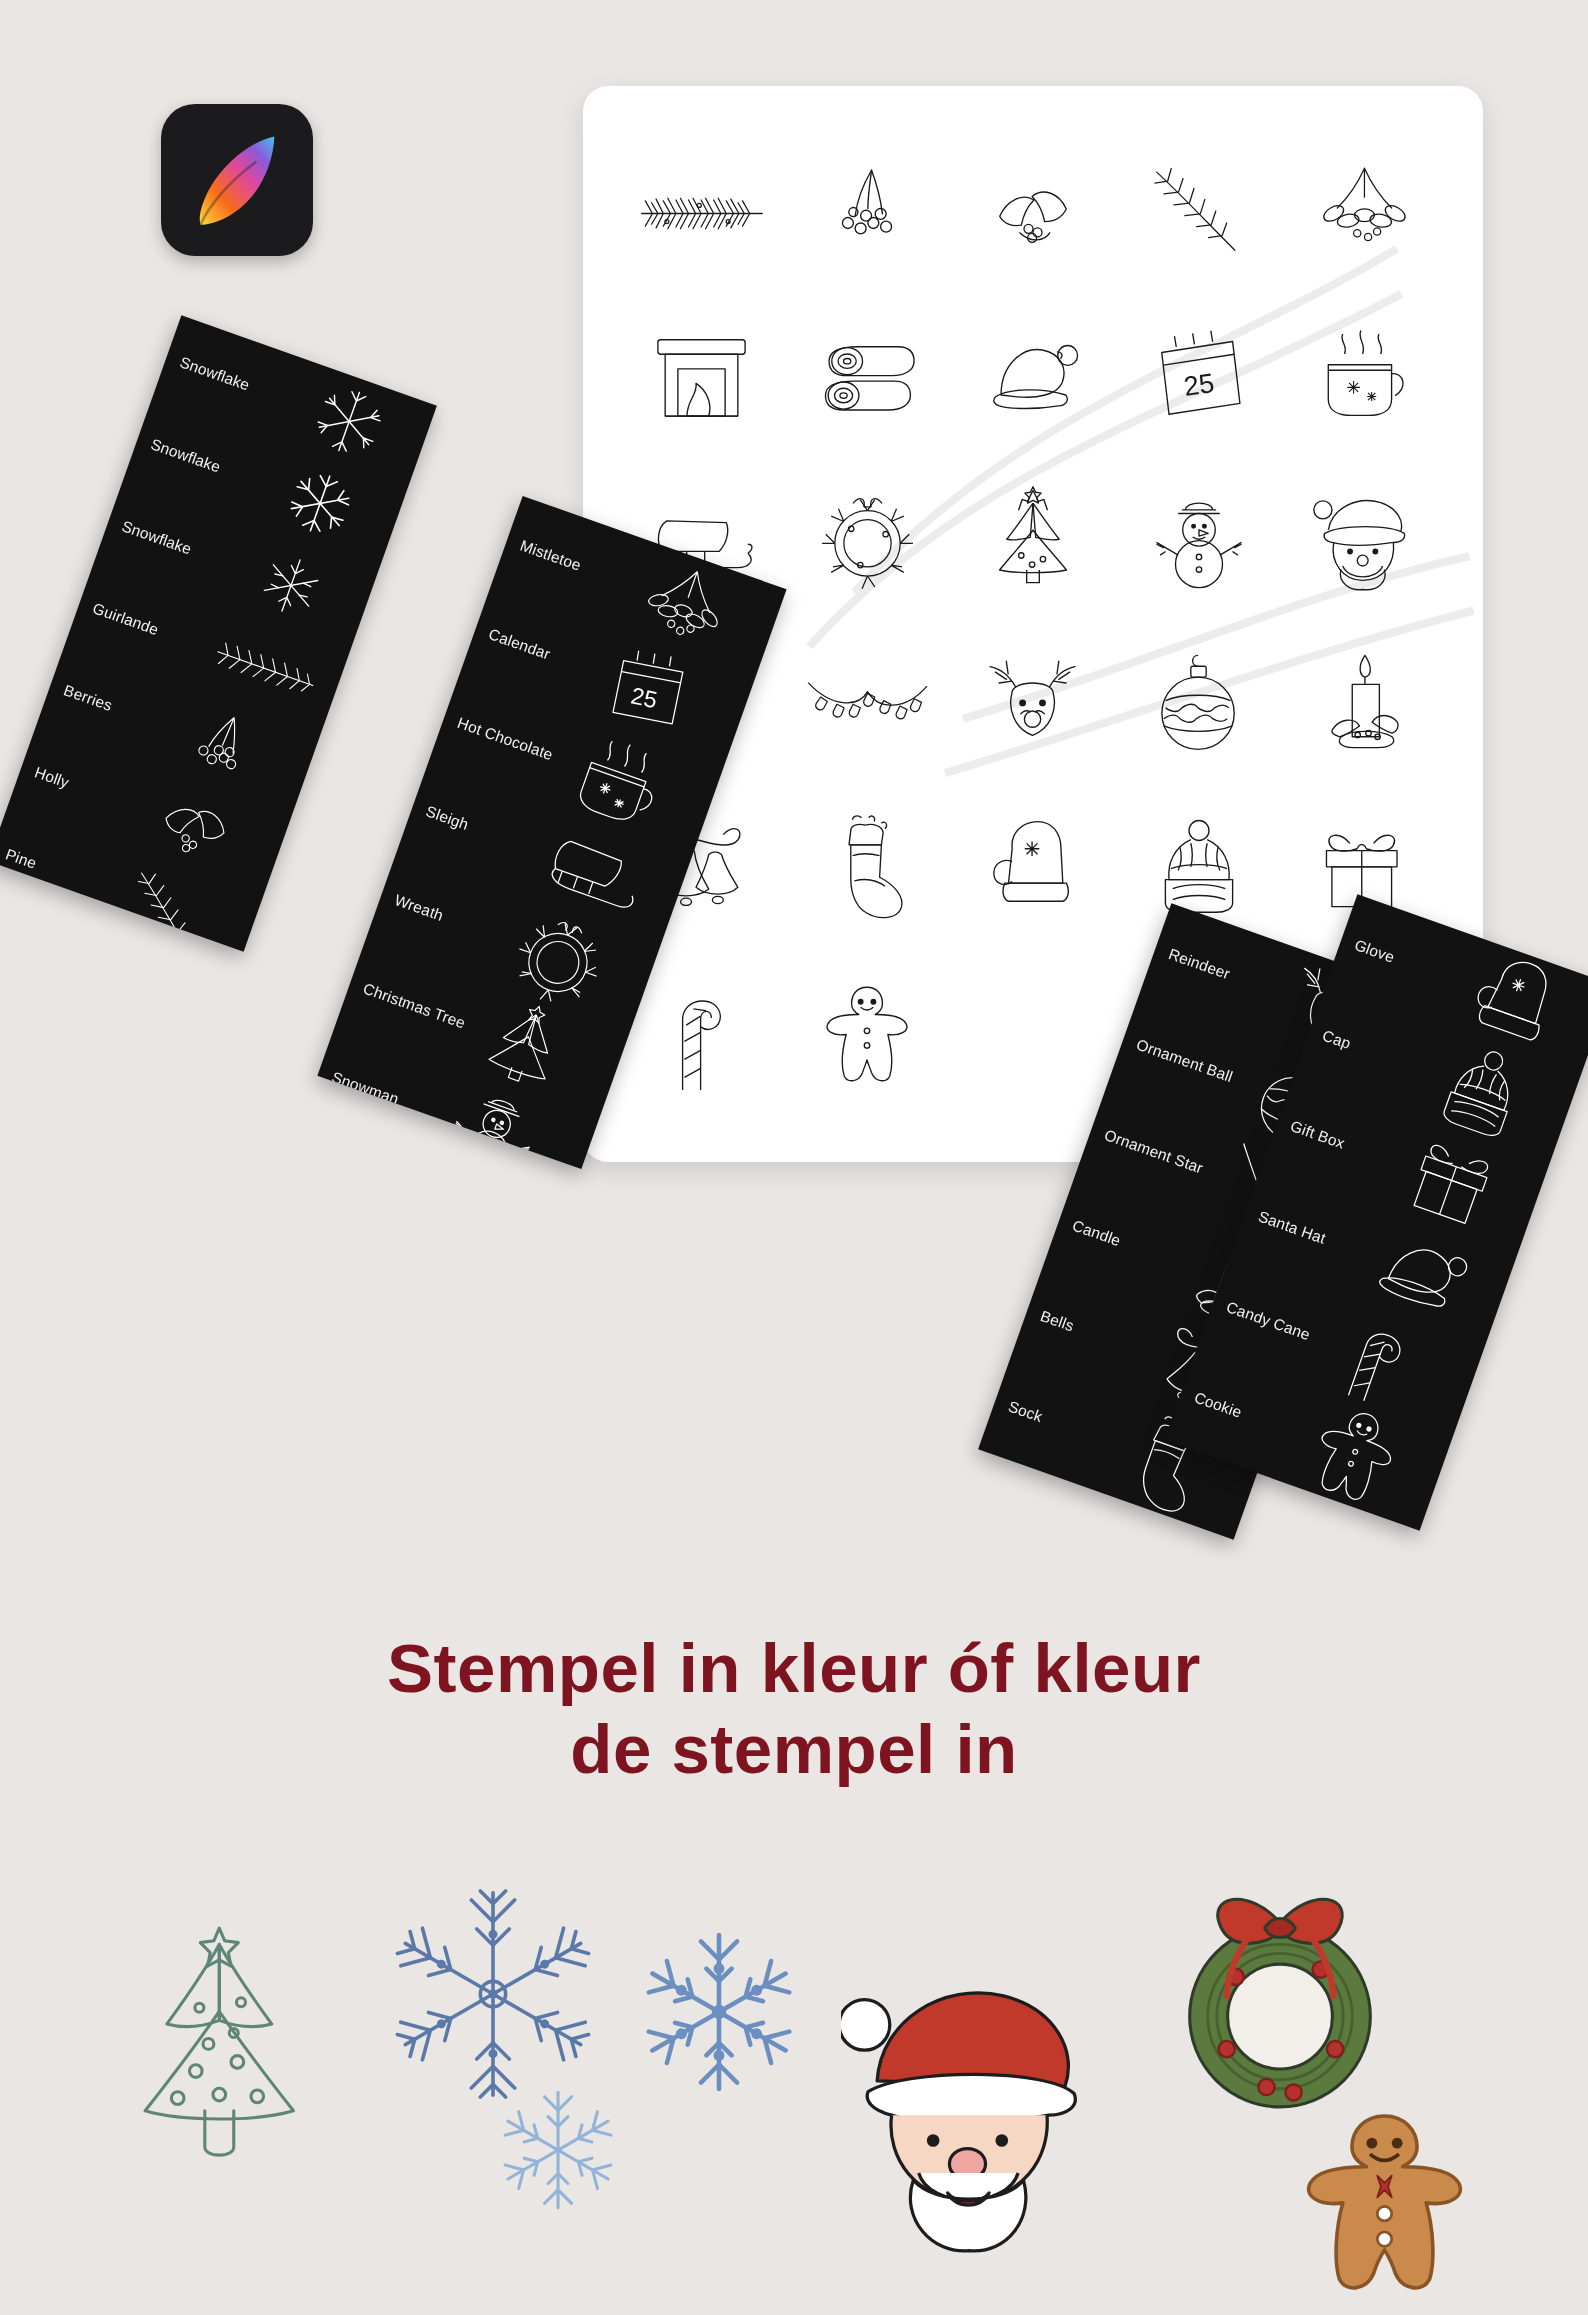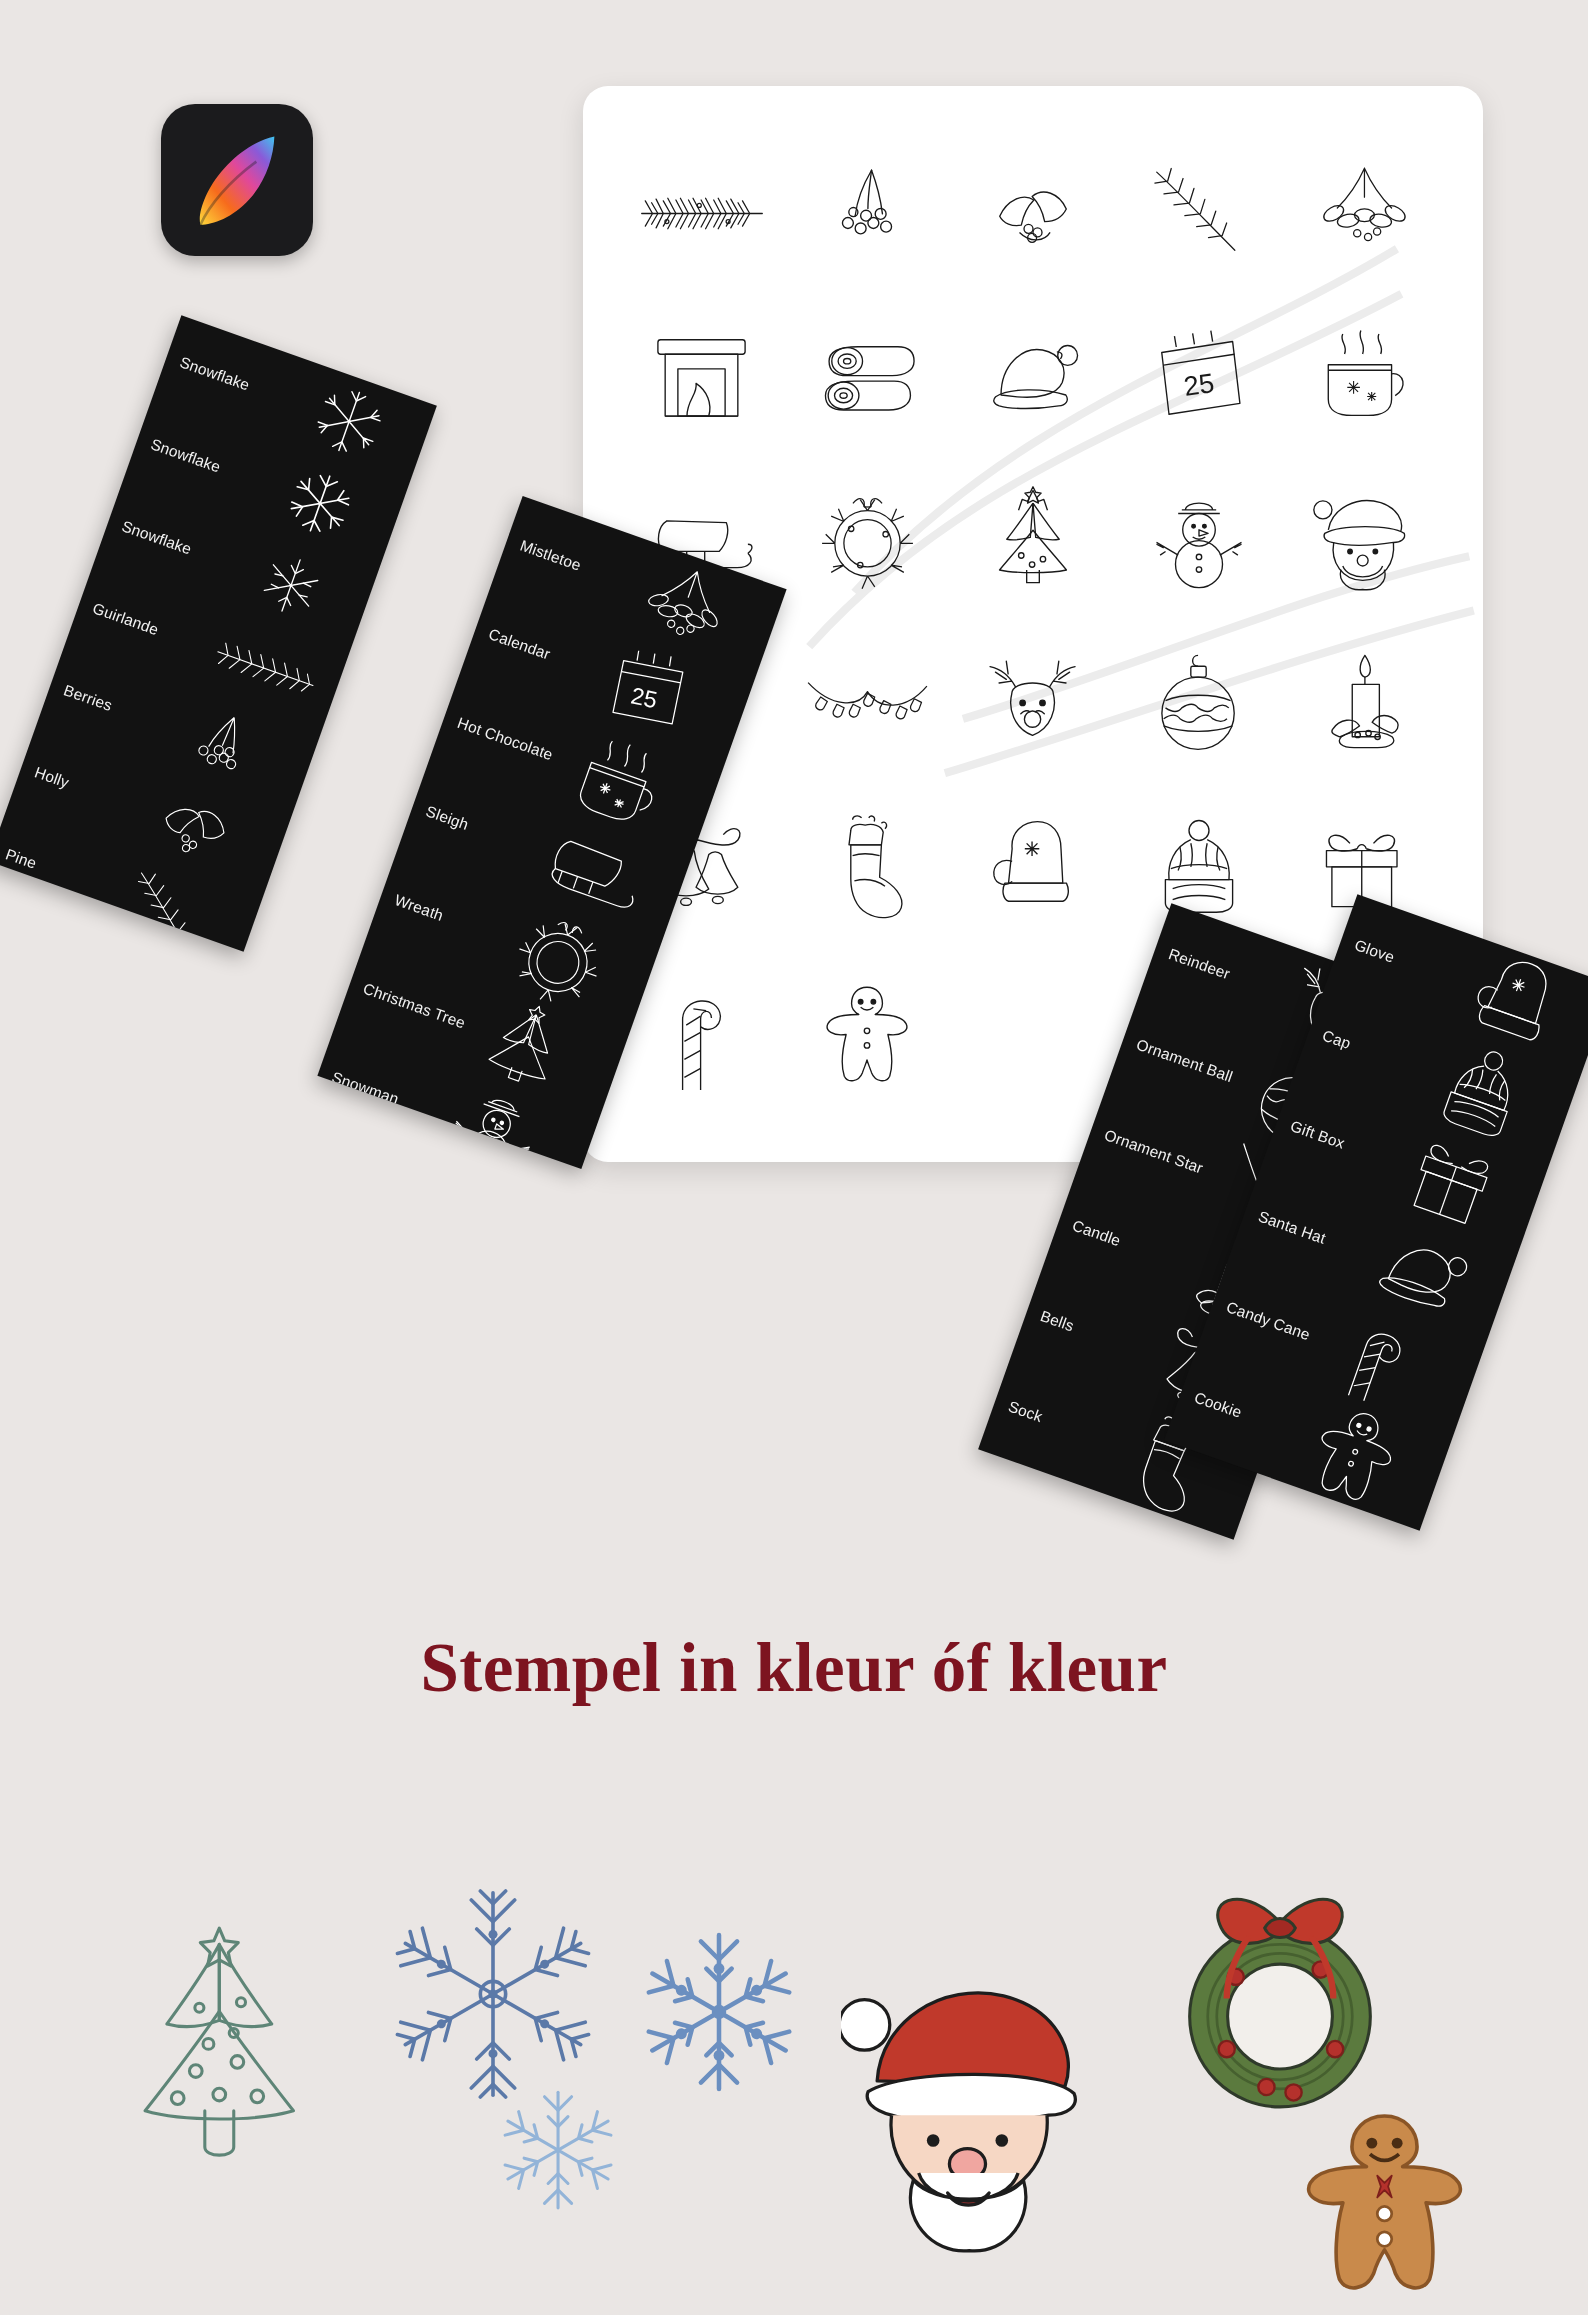--- a/index.html
+++ b/index.html
@@ -140,21 +140,21 @@
   }
 
   
   #headline {
     position: absolute;
     left: 0;
     top: 1628px;
     width: 100%;
     text-align: center;
     color: #7d1420;
-    font-family: Liberation Serif, serif;
+    font-family: Liberation Sans, sans-serif;
     font-weight: bold;
     font-size: 69px;
     line-height: 1.18;
     letter-spacing: 0.5px;
   }
 
   
   #samples {
     position: absolute;
     left: 0;
@@ -977,20 +977,21 @@
         <circle cx="50" cy="50" r="2.6"></circle>
             <circle cx="50" cy="64" r="2.6"></circle>
       </g>
         </svg>
     </div>
   </div>
 </div>
 
 <div id="headline">
   <div>Stempel in kleur óf kleur</div>
+  <div>de stempel in</div>
 </div>
 
 <div id="samples">
 
   <div class="sample" id="sample-tree">
     <svg width="208" height="299" viewBox="0 0 230 330">
       <g stroke="#5e8577" stroke-width="3.4" fill="none" stroke-linejoin="round" stroke-linecap="round">
         <path d="M112 30 C 92 66, 70 96, 54 118 C 76 124, 96 120, 112 114 L112 30"></path>
         <path d="M112 30 C 132 66, 154 96, 170 118 C 148 124, 128 120, 112 114 L112 30"></path>
         <path d="M112 104 C 86 142, 52 186, 30 214 C 70 226, 154 226, 194 214 C 172 186, 138 142, 112 104 Z"></path>

